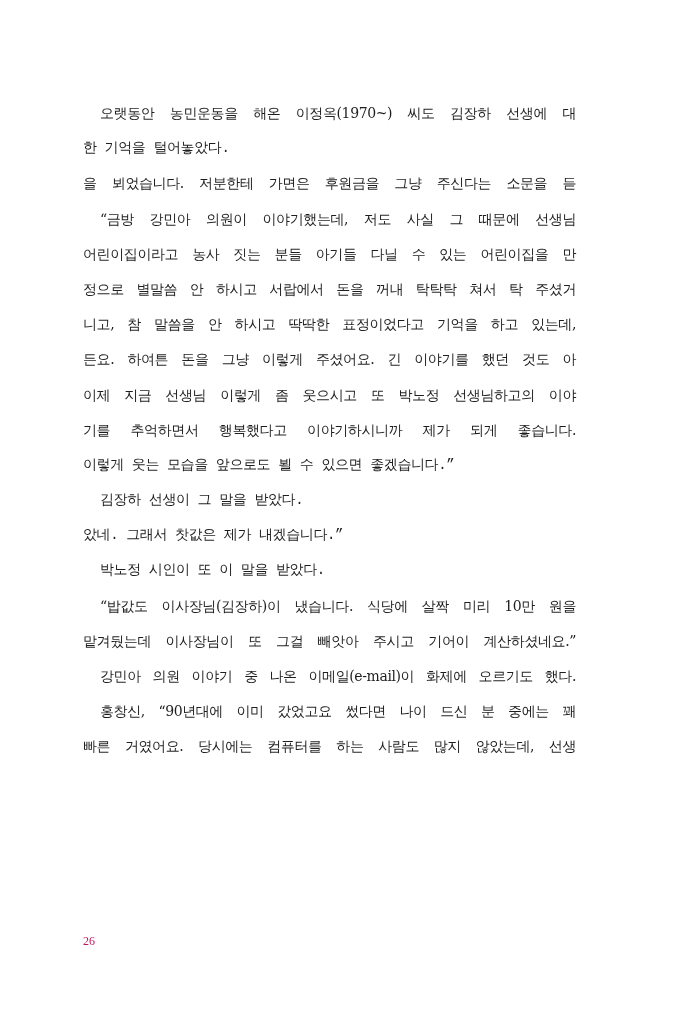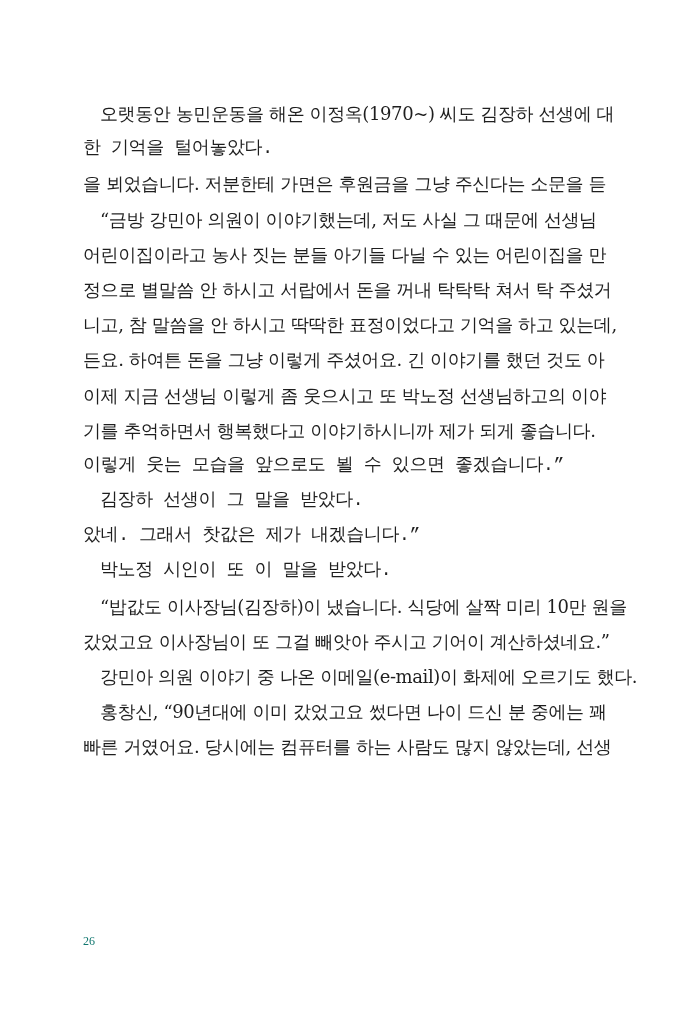--- a/index.html
+++ b/index.html
@@ -24,41 +24,41 @@
     }
     .text-block {
       position: absolute;
       left: 83px;
       top: 96px;
       width: 493px;
     }
     .line {
       height: 35.2px;
       line-height: 35.2px;
-      font-size: 18px;
+      font-size: 14px;
       white-space: nowrap;
       letter-spacing: -0.4px;
       text-align: justify;
       text-align-last: justify;
       overflow: visible;
     }
     .line.last {
       text-align-last: left;
       font-family: Liberation Mono, monospace;
     }
     .line.indent {
       padding-left: 17px;
     }
     .page-number {
       position: absolute;
       left: 83px;
       top: 934px;
       font-size: 12px;
       font-family: "Liberation Serif", serif;
-      color: #0f766e;
+      color: #be185d;
     }
   </style>
 </head>
 <body>
 
 <div class="page">
   <div class="text-block">
     <div class="line indent">오랫동안 농민운동을 해온 이정옥(1970~) 씨도 김장하 선생에 대</div>
     <div class="line last">한 기억을 털어놓았다.</div>
     <div class="line">을 뵈었습니다. 저분한테 가면은 후원금을 그냥 주신다는 소문을 듣</div>
@@ -67,20 +67,20 @@
     <div class="line">정으로 별말씀 안 하시고 서랍에서 돈을 꺼내 탁탁탁 쳐서 탁 주셨거</div>
     <div class="line">니고, 참 말씀을 안 하시고 딱딱한 표정이었다고 기억을 하고 있는데,</div>
     <div class="line">든요. 하여튼 돈을 그냥 이렇게 주셨어요. 긴 이야기를 했던 것도 아</div>
     <div class="line">이제 지금 선생님 이렇게 좀 웃으시고 또 박노정 선생님하고의 이야</div>
     <div class="line">기를 추억하면서 행복했다고 이야기하시니까 제가 되게 좋습니다.</div>
     <div class="line last">이렇게 웃는 모습을 앞으로도 뵐 수 있으면 좋겠습니다.”</div>
     <div class="line indent last">김장하 선생이 그 말을 받았다.</div>
     <div class="line last">았네. 그래서 찻값은 제가 내겠습니다.”</div>
     <div class="line indent last">박노정 시인이 또 이 말을 받았다.</div>
     <div class="line indent">“밥값도 이사장님(김장하)이 냈습니다. 식당에 살짝 미리 10만 원을</div>
-    <div class="line">갔었고요 이사장님이 또 그걸 빼앗아 주시고 기어이 계산하셨네요.”</div>
+    <div class="line">맡겨뒀는데 이사장님이 또 그걸 빼앗아 주시고 기어이 계산하셨네요.”</div>
     <div class="line indent">강민아 의원 이야기 중 나온 이메일(e-mail)이 화제에 오르기도 했다.</div>
     <div class="line indent">홍창신, “90년대에 이미 갔었고요 썼다면 나이 드신 분 중에는 꽤</div>
     <div class="line">빠른 거였어요. 당시에는 컴퓨터를 하는 사람도 많지 않았는데, 선생</div>
   </div>
 
   <div class="page-number">26</div>
 </div>
 
 </body></html>

